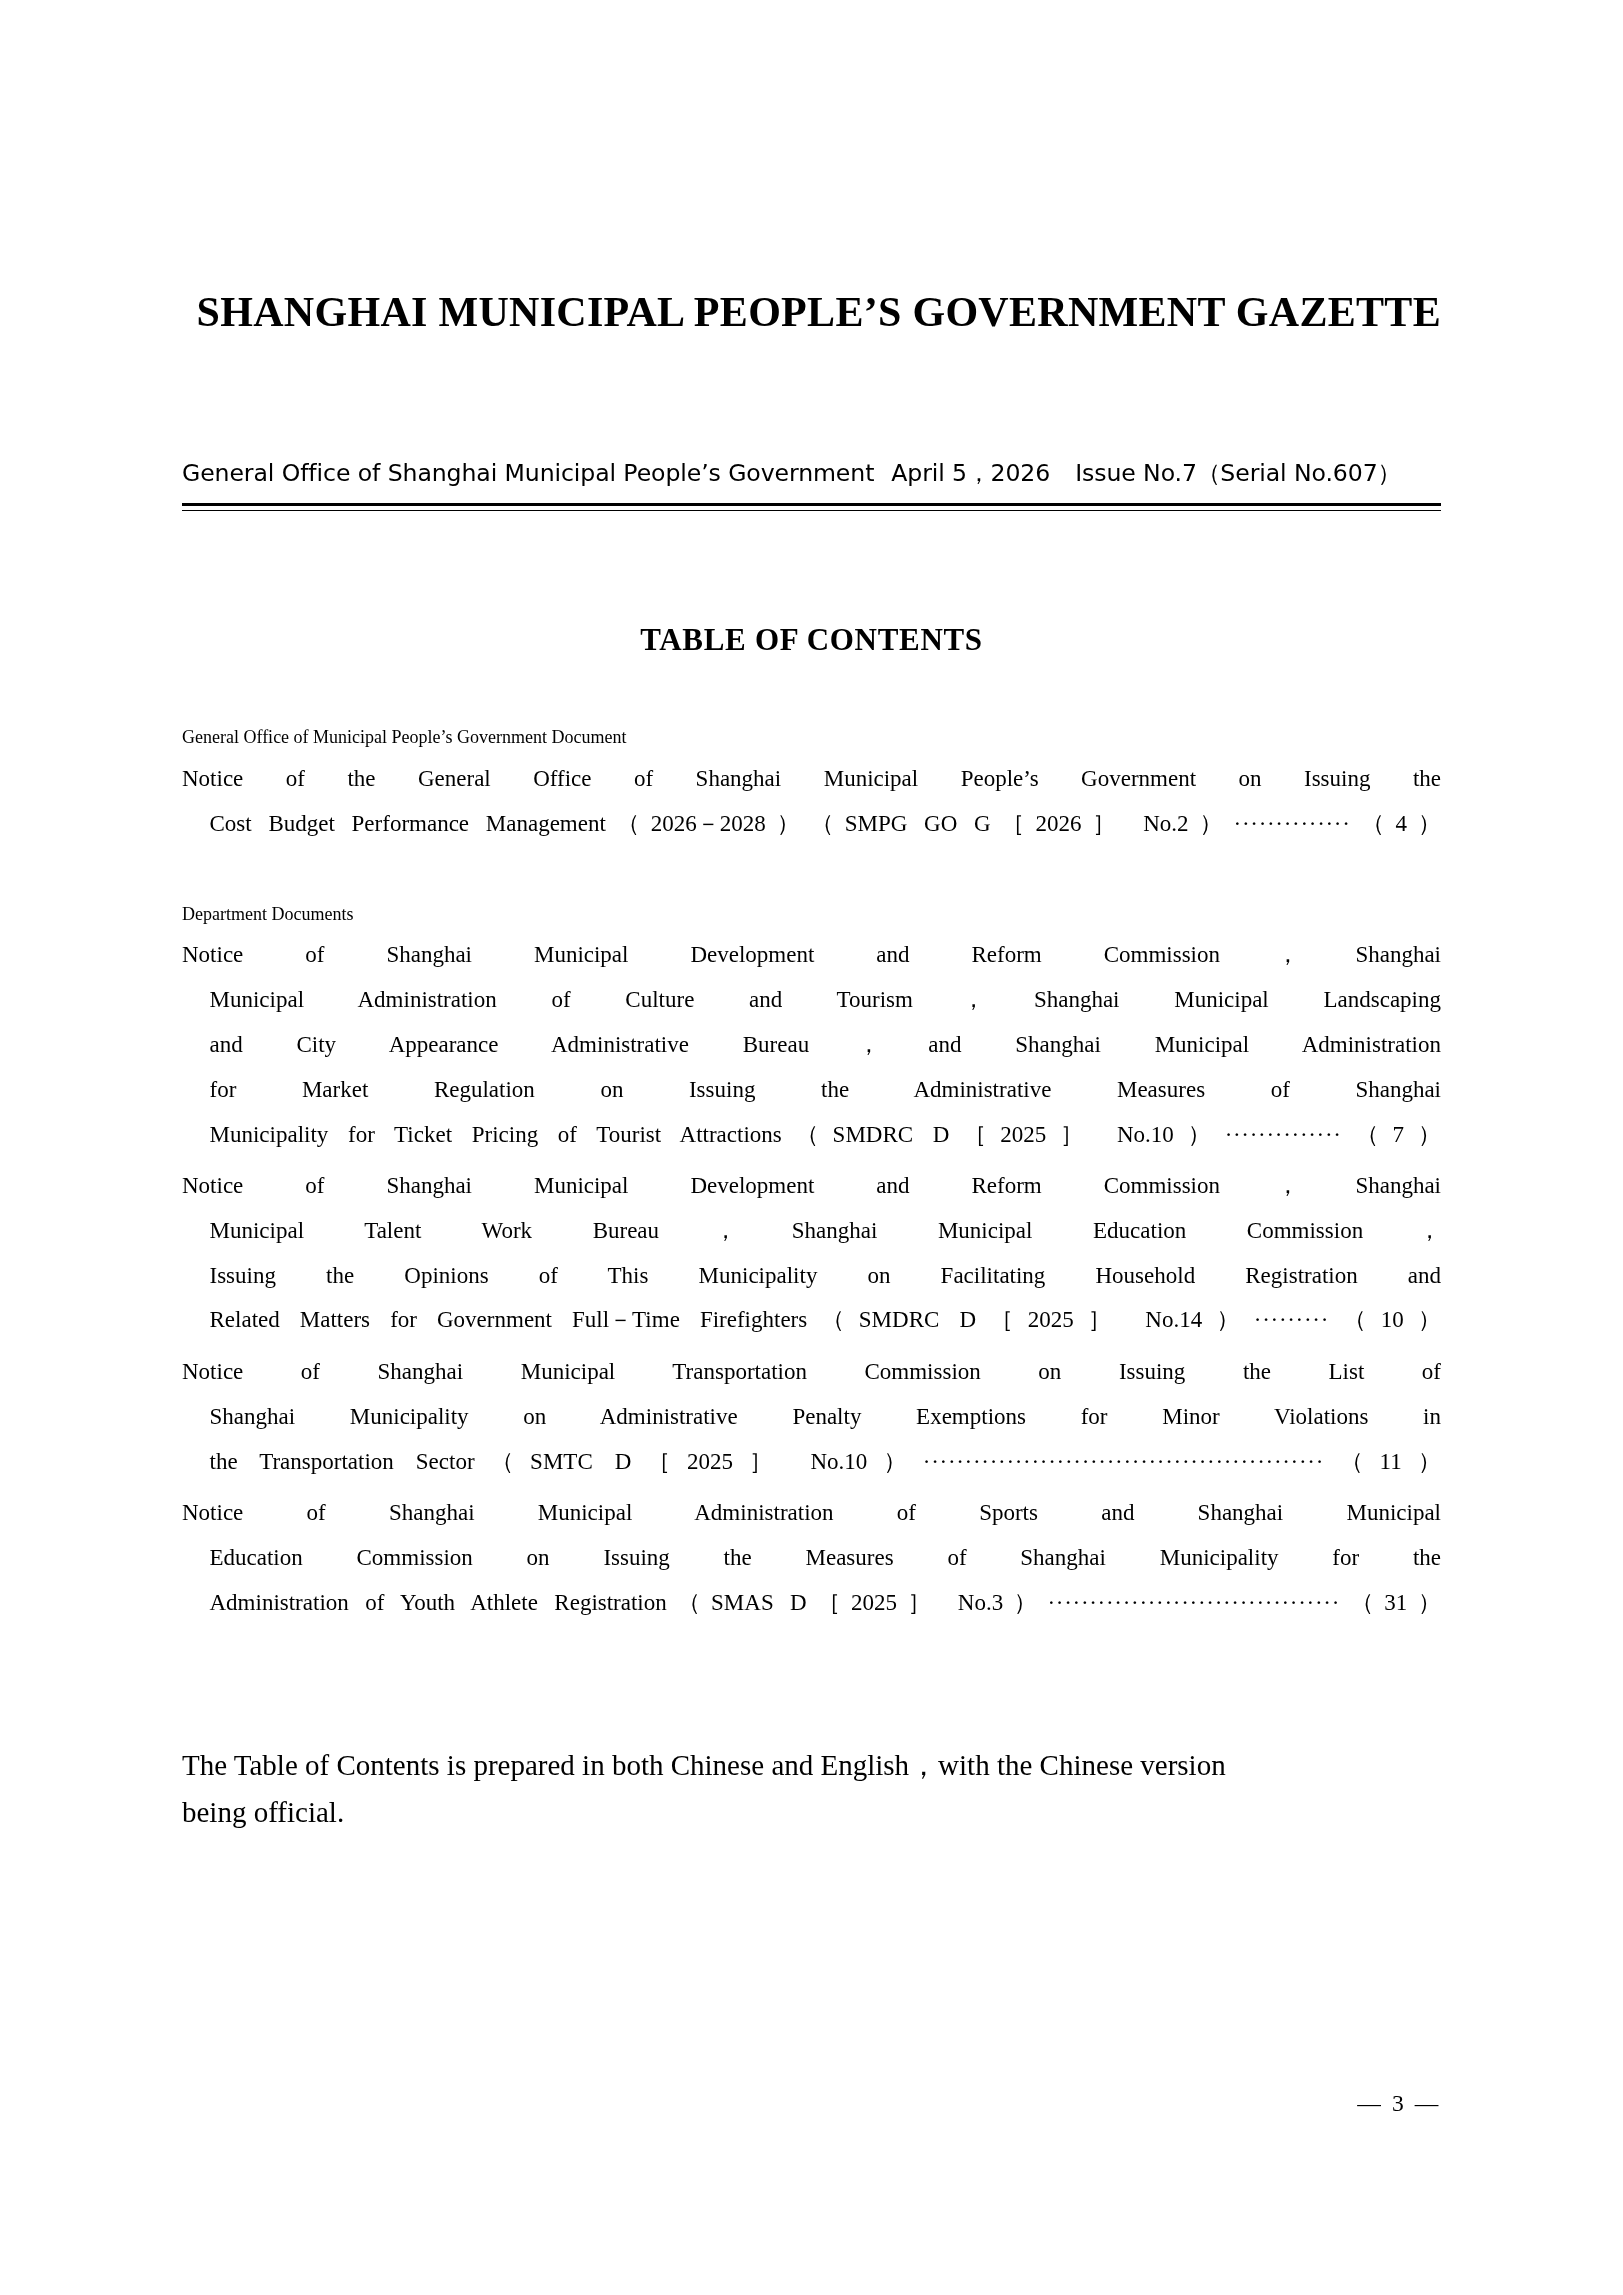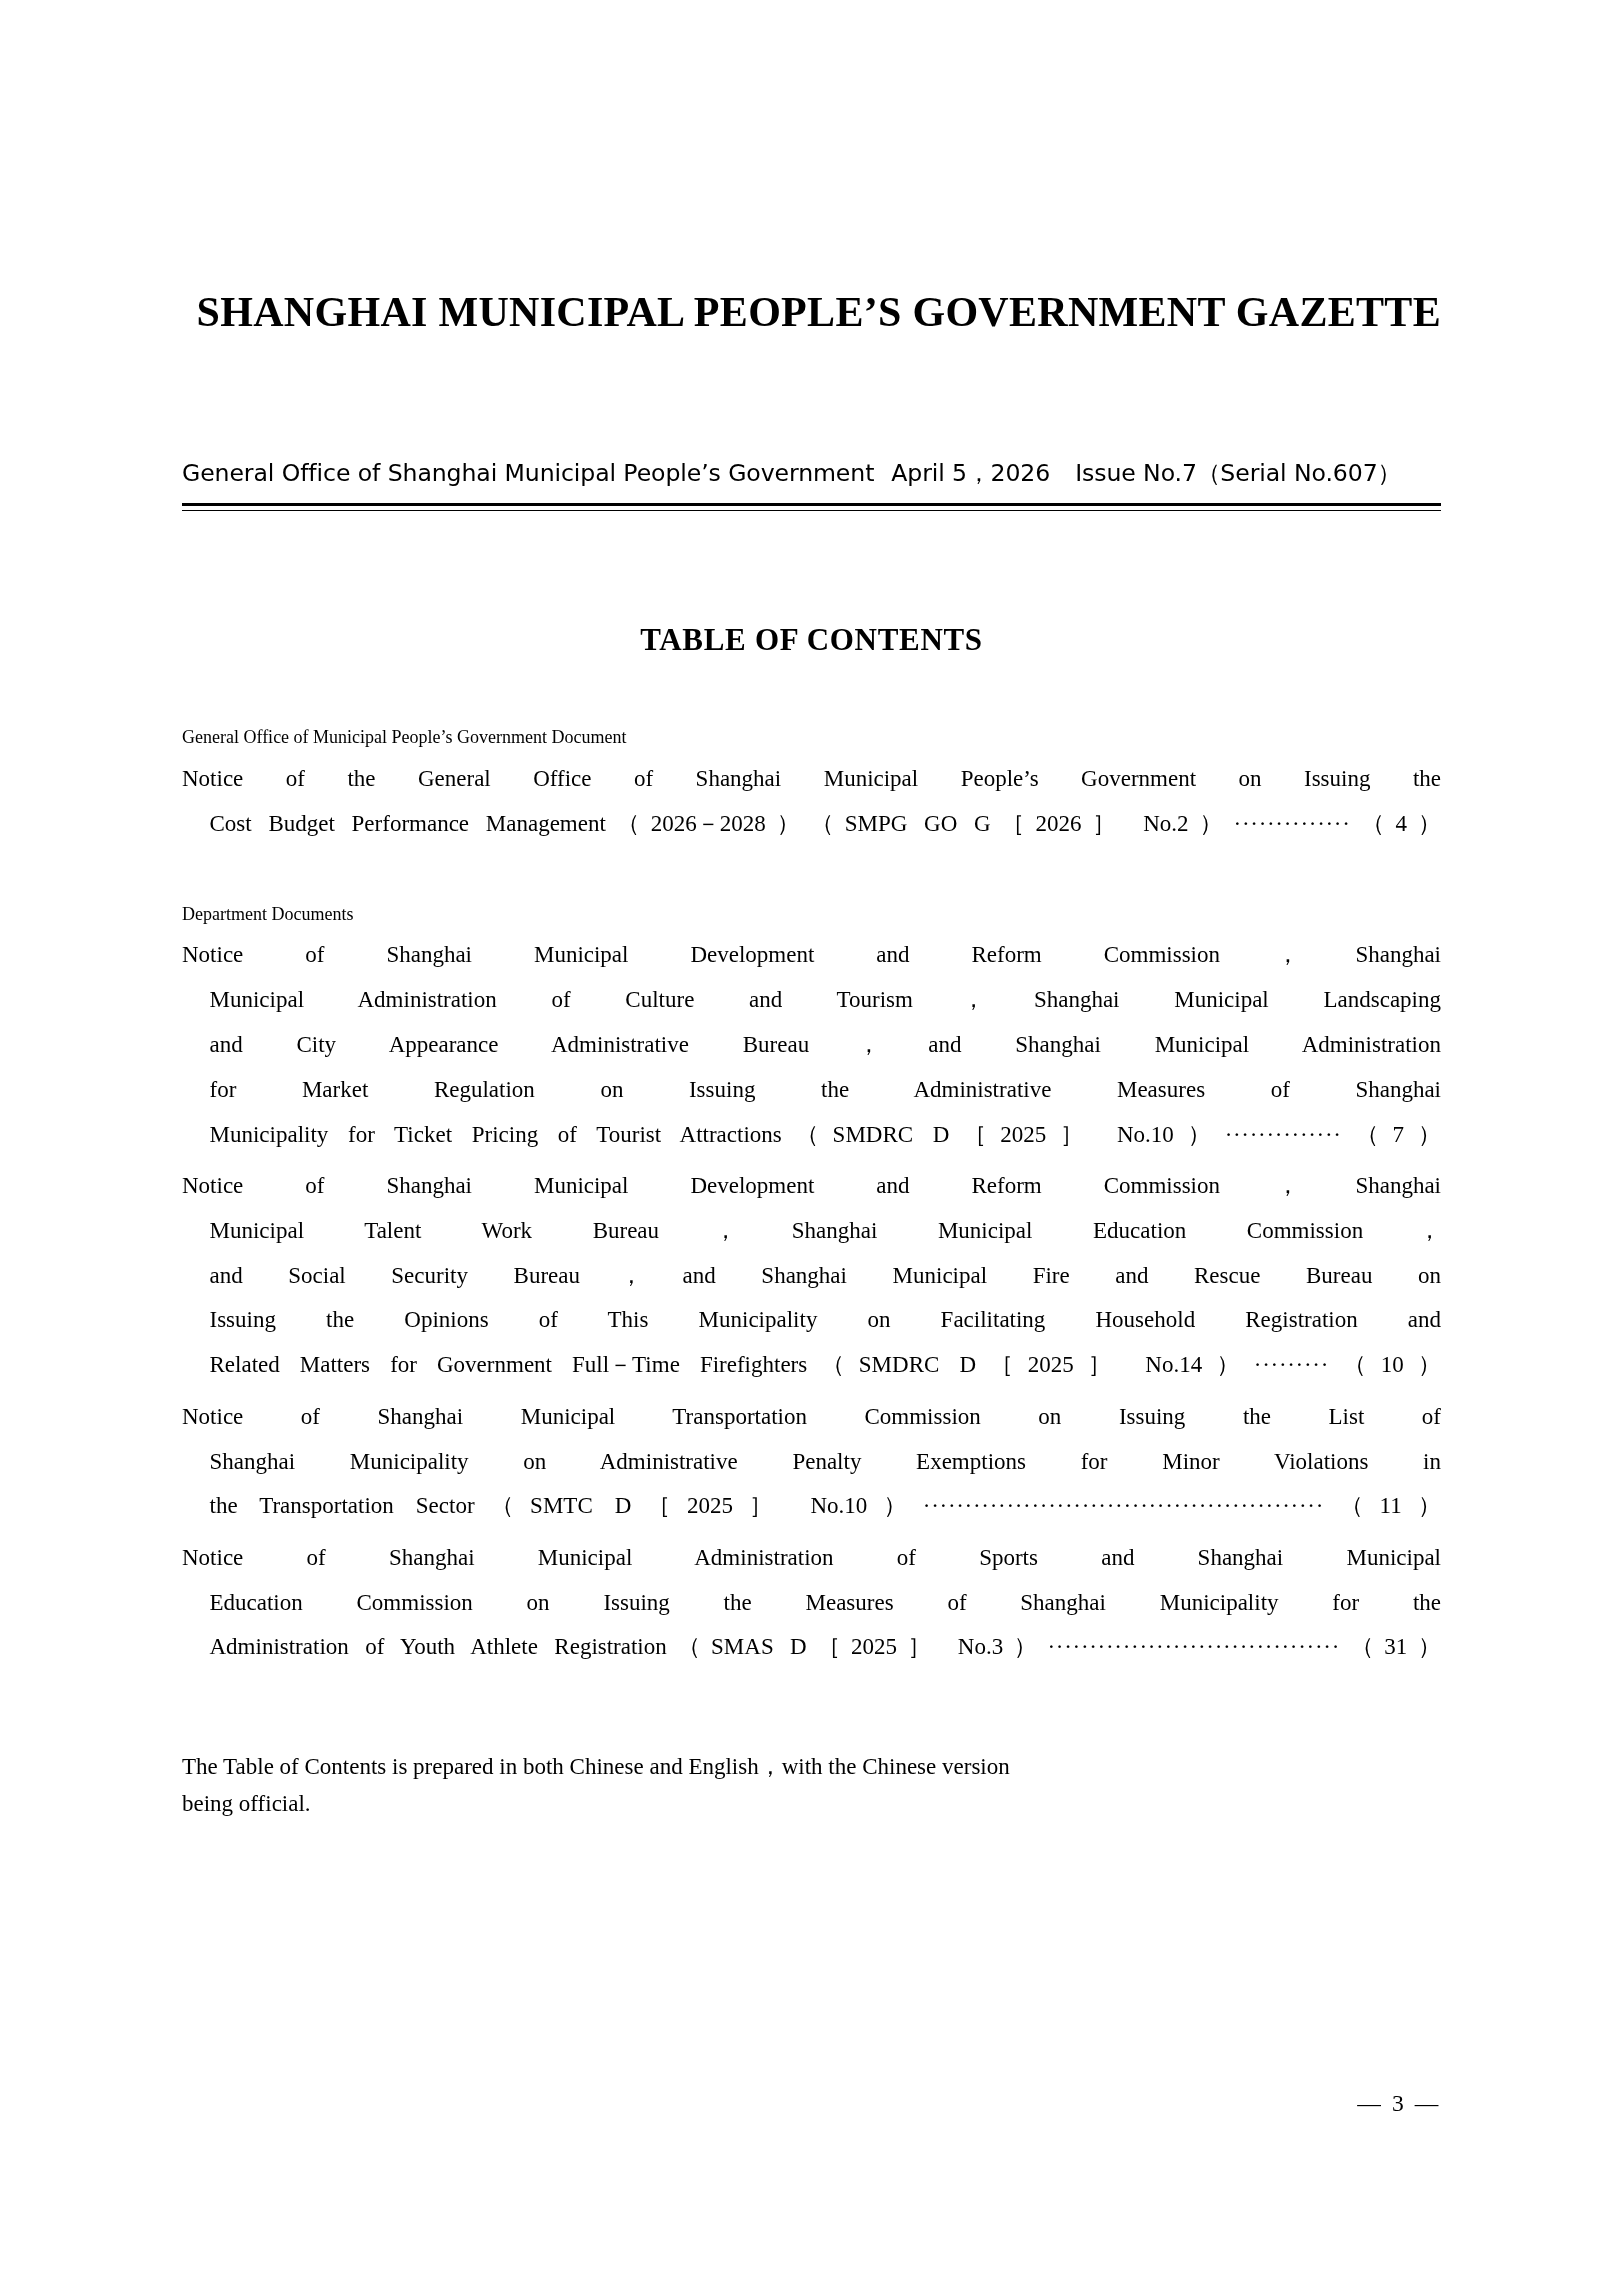--- a/index.html
+++ b/index.html
@@ -96,22 +96,22 @@
   .entry p.last {
     text-align-last: justify;
   }
   .dots {
     letter-spacing: 0.7px;
   }
   .pagenum {
     white-space: nowrap;
   }
   .note {
-    margin-top: 79px;
-    font-size: 23px;
+    margin-top: 117px;
+    font-size: 29px;
     line-height: 1.6;
     width: 1086px;
   }
   .folio {
     position: absolute;
     left: 182px;
     top: 2090px;
     width: 1259px;
     text-align: right;
     font-size: 23.6px;
@@ -156,21 +156,20 @@
       <p class="cont">and City Appearance Administrative Bureau，and Shanghai Municipal Administration</p>
       <p class="cont">for Market Regulation on Issuing the Administrative Measures of Shanghai</p>
       <p class="cont last nowrapline">
         <span>Municipality for Ticket Pricing of Tourist Attractions（SMDRC D［2025］ No.10）</span><span class="dots">··············</span><span class="pagenum">（7）</span>
       </p>
     </div>
 
     <div class="entry">
       <p class="first-line">Notice of Shanghai Municipal Development and Reform Commission，Shanghai</p>
       <p class="cont">Municipal Talent Work Bureau，Shanghai Municipal Education Commission，</p>
-      <p class="cont">and Social Security Bureau，and Shanghai Municipal Fire and Rescue Bureau on</p>
       <p class="cont">Issuing the Opinions of This Municipality on Facilitating Household Registration and</p>
       <p class="cont last nowrapline">
         <span>Related Matters for Government Full－Time Firefighters（SMDRC D［2025］ No.14）</span><span class="dots">·········</span><span class="pagenum">（10）</span>
       </p>
     </div>
 
     <div class="entry">
       <p class="first-line">Notice of Shanghai Municipal Transportation Commission on Issuing the List of</p>
       <p class="cont">Shanghai Municipality on Administrative Penalty Exemptions for Minor Violations in</p>
       <p class="cont last nowrapline">

